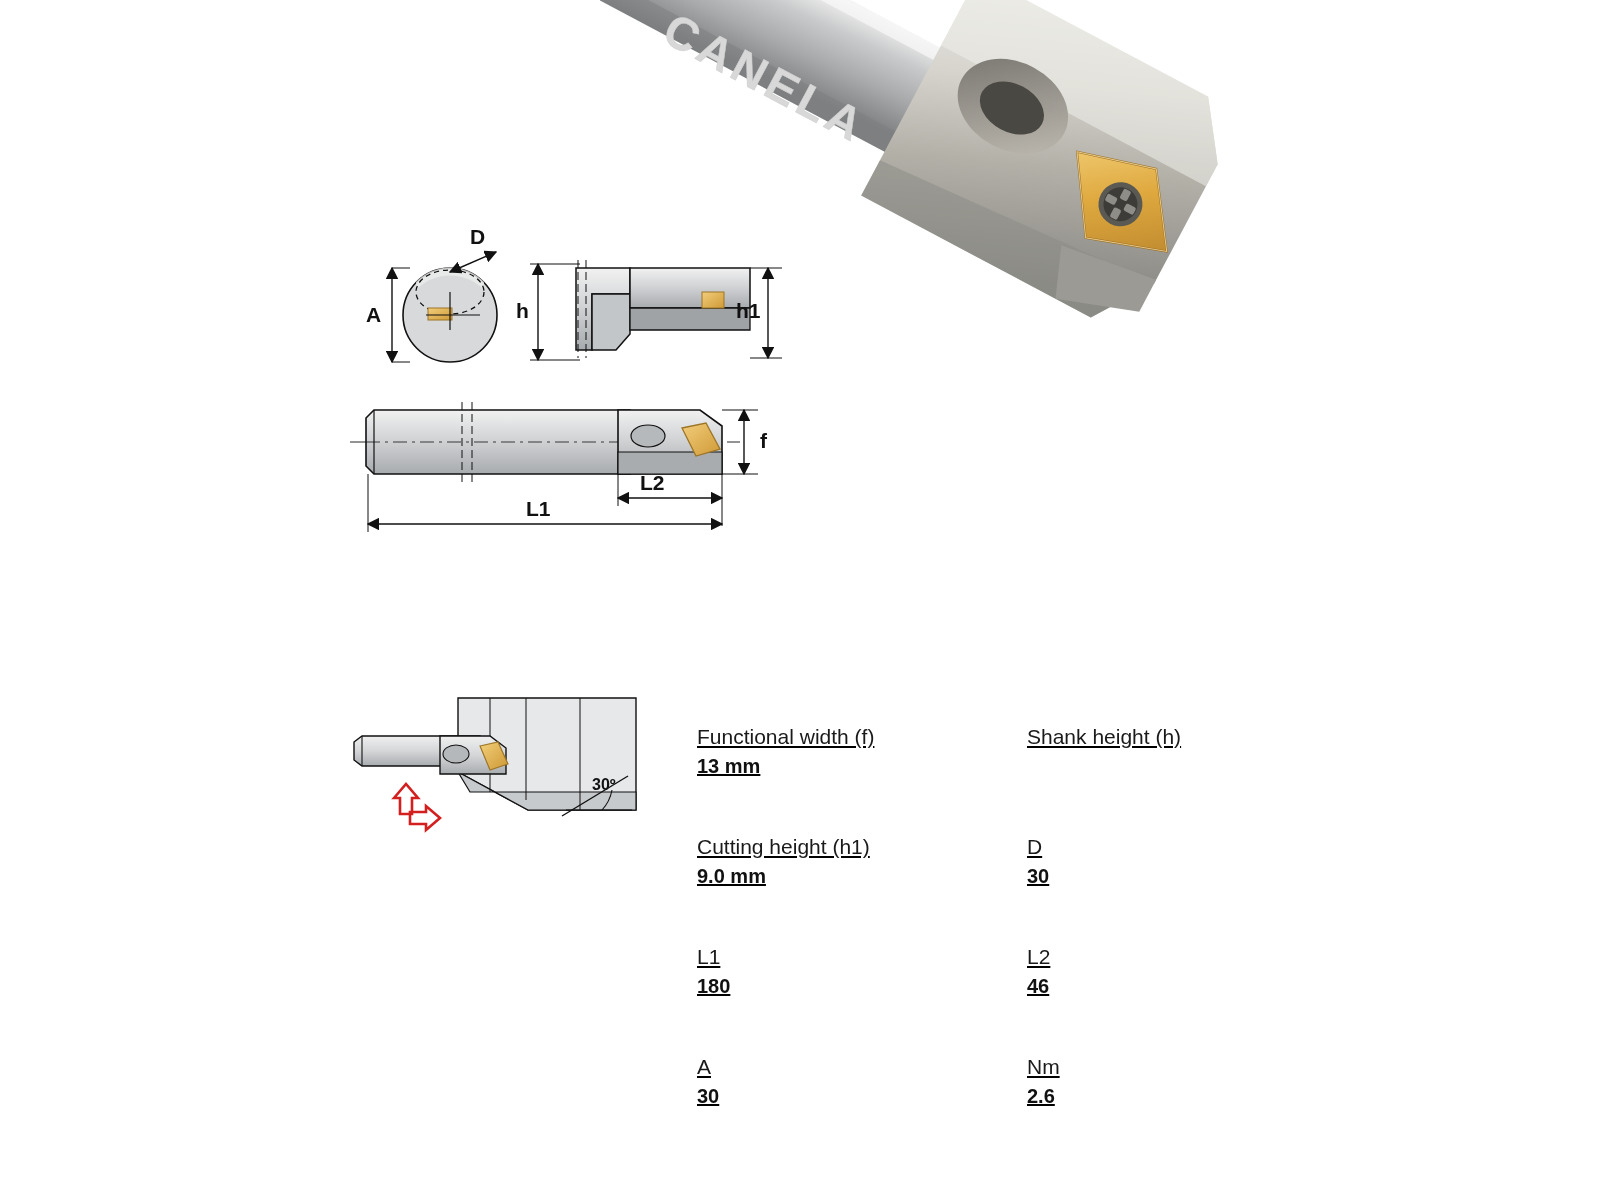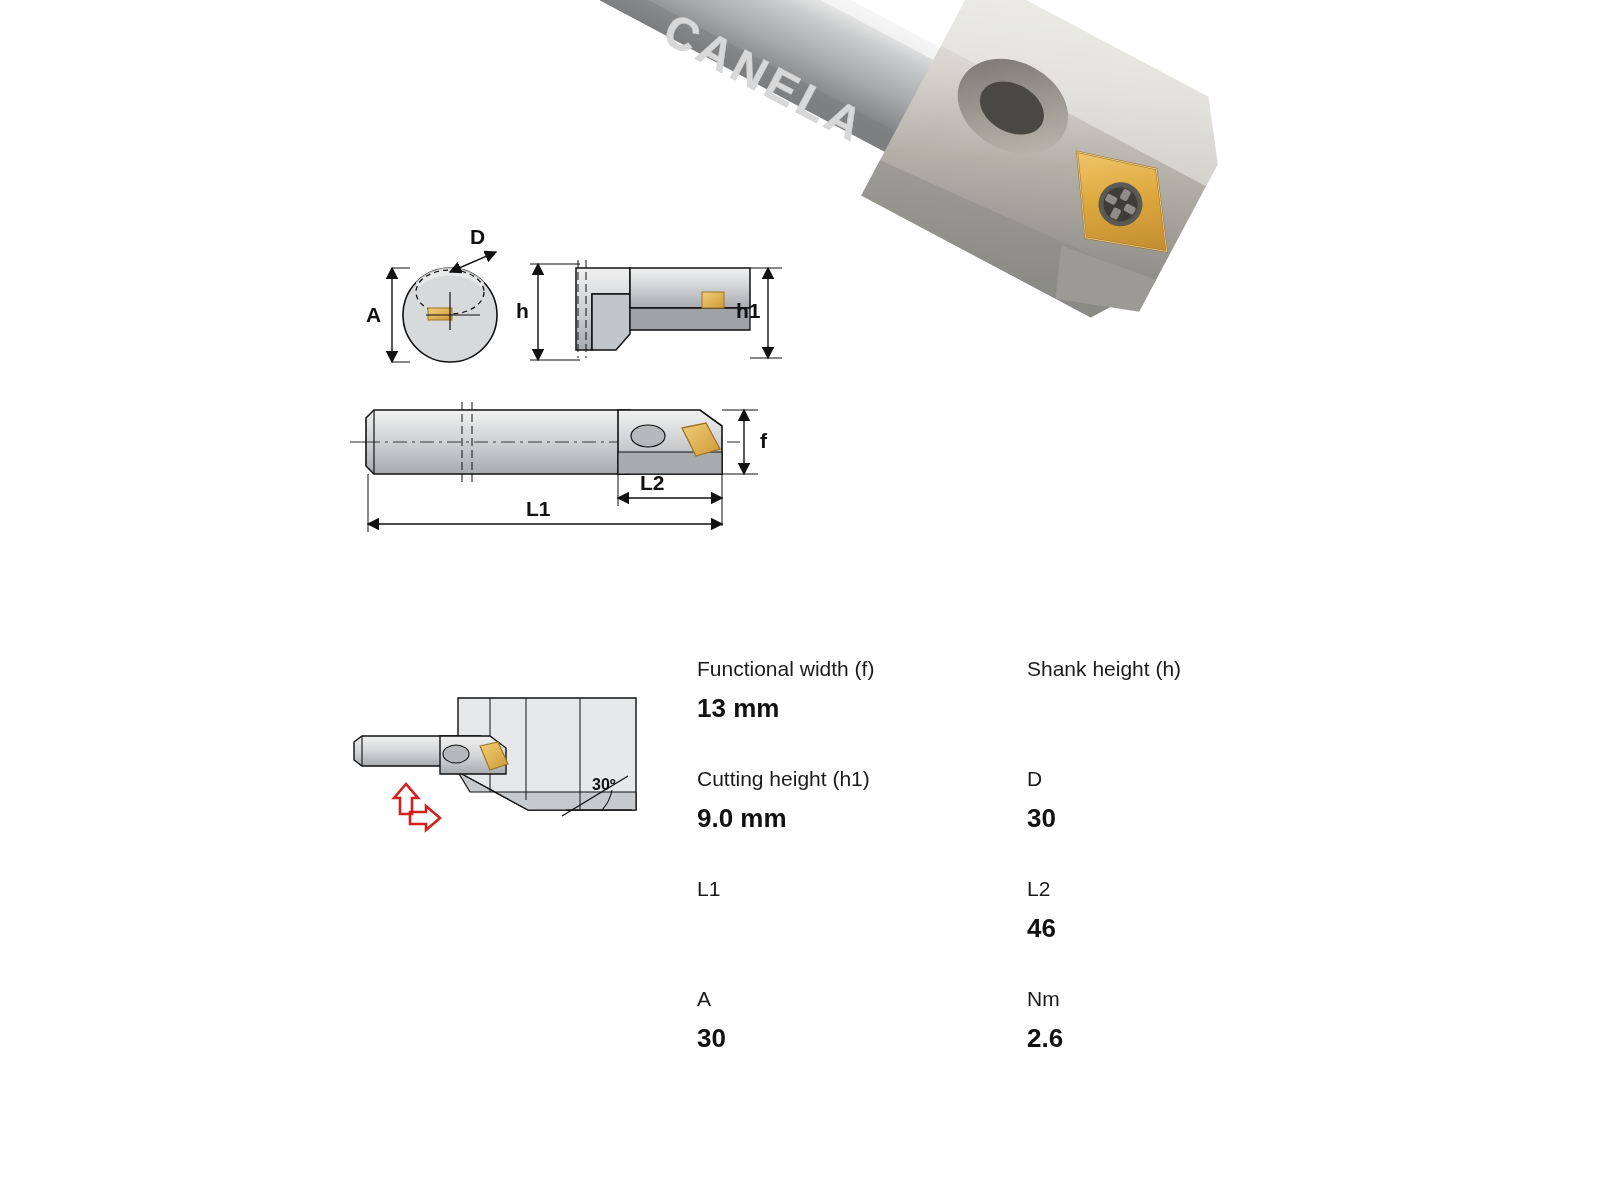--- a/index.html
+++ b/index.html
@@ -23,39 +23,40 @@
   .tech { position:absolute; left:330px; top:230px; width:560px; height:340px; }
   .tech svg { display:block; }
 
   
   .angle { position:absolute; left:340px; top:680px; width:320px; height:170px;text-align:right; }
   .angle svg { display:block; }
 
   
   .specs {
     position:absolute;
-    left:697px; top:656px;
+    left:697px; top:724px;
     width:660px;
     display:grid;
     grid-template-columns:330px 330px;
     grid-auto-rows:110px;
+    text-decoration:underline;
   }
   .spec-cell { }
   .spec-label {
     font-size:21px;
     color:#1a1a1a;
     line-height:1.25;
     font-weight:400;
   }
   .spec-value {
-    font-size:26px;
+    font-size:20px;
     color:#111111;
     font-weight:bold;
     line-height:1.25;
-    margin-top:10px;
+    margin-top:4px;
   }
 </style>
 </head>
 <body>
 
 <div class="photo">
   <svg width="700" height="400" viewBox="0 0 700 400" xmlns="http://www.w3.org/2000/svg">
     <defs>
       <linearGradient id="barGrad" x1="0" y1="0" x2="0.25" y2="1">
         <stop offset="0%" stop-color="#cfd0d2"></stop>
@@ -265,20 +266,21 @@
   <div class="spec-cell">
     <div class="spec-label">Cutting height (h1)</div>
     <div class="spec-value">9.0 mm</div>
   </div>
   <div class="spec-cell">
     <div class="spec-label">D</div>
     <div class="spec-value">30</div>
   </div>
   <div class="spec-cell">
     <div class="spec-label">L1</div>
+    <div class="spec-value">180</div>
   </div>
   <div class="spec-cell">
     <div class="spec-label">L2</div>
     <div class="spec-value">46</div>
   </div>
   <div class="spec-cell">
     <div class="spec-label">A</div>
     <div class="spec-value">30</div>
   </div>
   <div class="spec-cell">

